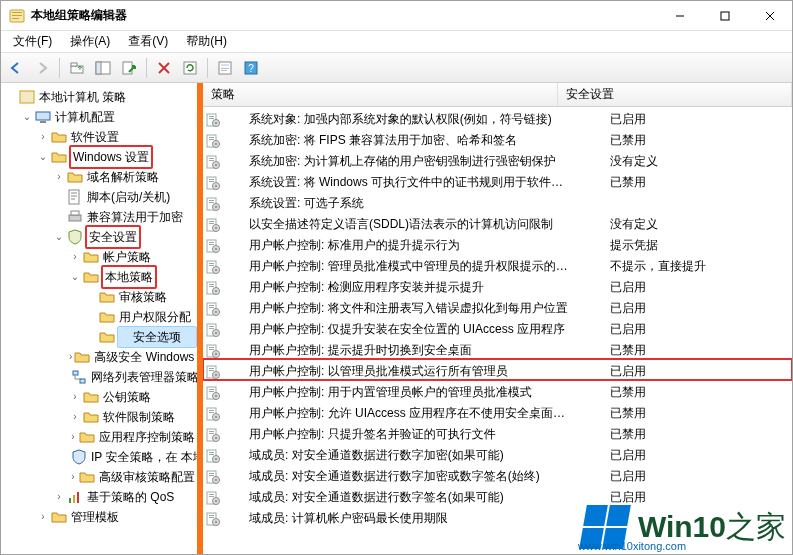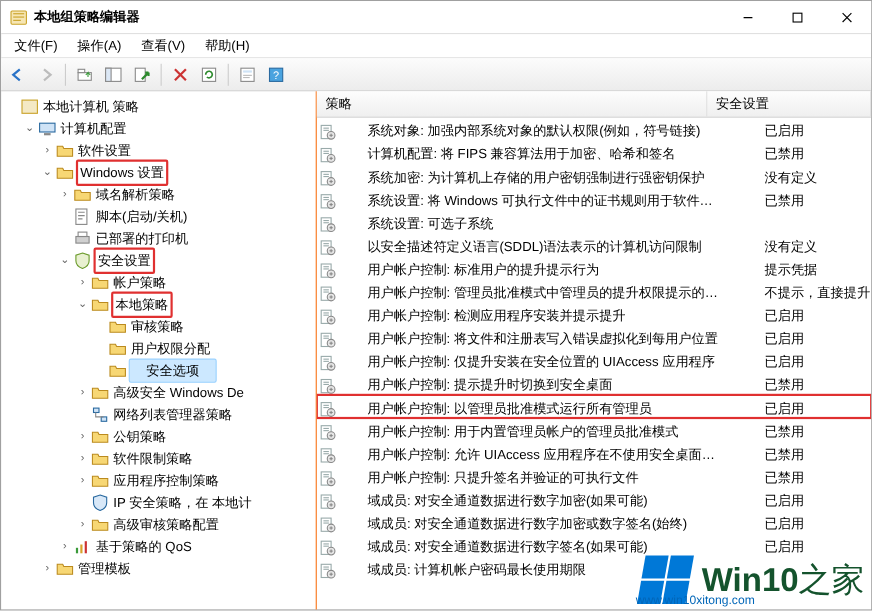--- a/index.html
+++ b/index.html
@@ -55,21 +55,21 @@
     background: linear-gradient(#fcfcfc,#ececec);
   }
   .toolbar .tb-btn {
     width:22px;height:22px;display:flex;align-items:center;justify-content:center;
     border:1px solid transparent;border-radius:3px;
   }
   .toolbar .sep { width:1px;height:20px;background:#ccc;margin:0 2px;}
 
   
   .main { display:flex; height: calc(555px - 30px - 22px - 30px); }
-  .tree-pane { width: 287px; border-right:1px solid #f97316; overflow:hidden; padding:4px 0 0 2px;}
+  .tree-pane { width: 202px; border-right:6px solid #f97316; overflow:hidden; padding:4px 0 0 2px;}
   .list-pane { flex:1; display:flex; flex-direction:column; }
 
   
   .tree ul { list-style:none; padding-left: 16px; }
   .tree > ul { padding-left: 2px; }
   .tree li { white-space:nowrap; line-height:20px; position:relative;}
   .tree .row { display:flex; align-items:center; gap:2px; height:20px;}
   .tree .exp { width:12px; text-align:center; color:#666; font-size:10px; display:inline-block;}
   .tree .ico { width:16px;height:16px;display:inline-flex;align-items:center;justify-content:center;}
   .tree .lbl { padding:0 2px; }
@@ -291,21 +291,21 @@
                     </li>
                   <li>
                       <div class="row">
                         <span class="exp"></span>
                         <span class="ico">
                           <svg class="svg16" viewBox="0 0 16 16">
                             <rect x="2" y="6" width="12" height="6" fill="#d0d0d0" stroke="#888"></rect>
                             <rect x="4" y="2" width="8" height="4" fill="#fff" stroke="#888"></rect>
                           </svg>
                         </span>
-                        <span class="lbl">已部署的打印机</span>
+                        <span class="lbl">兼容算法用于加密</span>
                       </div>
                     </li>
 
                   <li>
                       <div class="row">
                         <span class="exp">⌄</span>
                         <span class="ico">
                           <svg class="svg16" viewBox="0 0 16 16">
                             <path d="M8 1l6 2v5c0 4-3 6-6 7-3-1-6-3-6-7V3z" fill="#e8f0d0" stroke="#6a9a2a"></path>
                           </svg>
@@ -511,21 +511,21 @@
           <span class="ico">
             <svg class="svg16" viewBox="0 0 16 16">
               <rect x="2" y="2" width="9" height="12" fill="#fff" stroke="#9aa"></rect>
               <rect x="4" y="4" width="5" height="1" fill="#9aa"></rect>
               <rect x="4" y="6" width="5" height="1" fill="#9aa"></rect>
               <circle cx="11" cy="11" r="3.5" fill="#e6e6e6" stroke="#888"></circle>
               <rect x="10.5" y="9.5" width="1" height="3" fill="#888"></rect>
               <rect x="9.5" y="10.5" width="3" height="1" fill="#888"></rect>
             </svg>
           </span>
-          <span class="c1">计算机配置: 将 FIPS 兼容算法用于加密、哈希和签名</span>
+          <span class="c1">系统加密: 将 FIPS 兼容算法用于加密、哈希和签名</span>
           <span class="c2">已禁用</span>
         </div>
         <div class="list-row">
           <span class="ico">
             <svg class="svg16" viewBox="0 0 16 16">
               <rect x="2" y="2" width="9" height="12" fill="#fff" stroke="#9aa"></rect>
               <rect x="4" y="4" width="5" height="1" fill="#9aa"></rect>
               <rect x="4" y="6" width="5" height="1" fill="#9aa"></rect>
               <circle cx="11" cy="11" r="3.5" fill="#e6e6e6" stroke="#888"></circle>
               <rect x="10.5" y="9.5" width="1" height="3" fill="#888"></rect>

